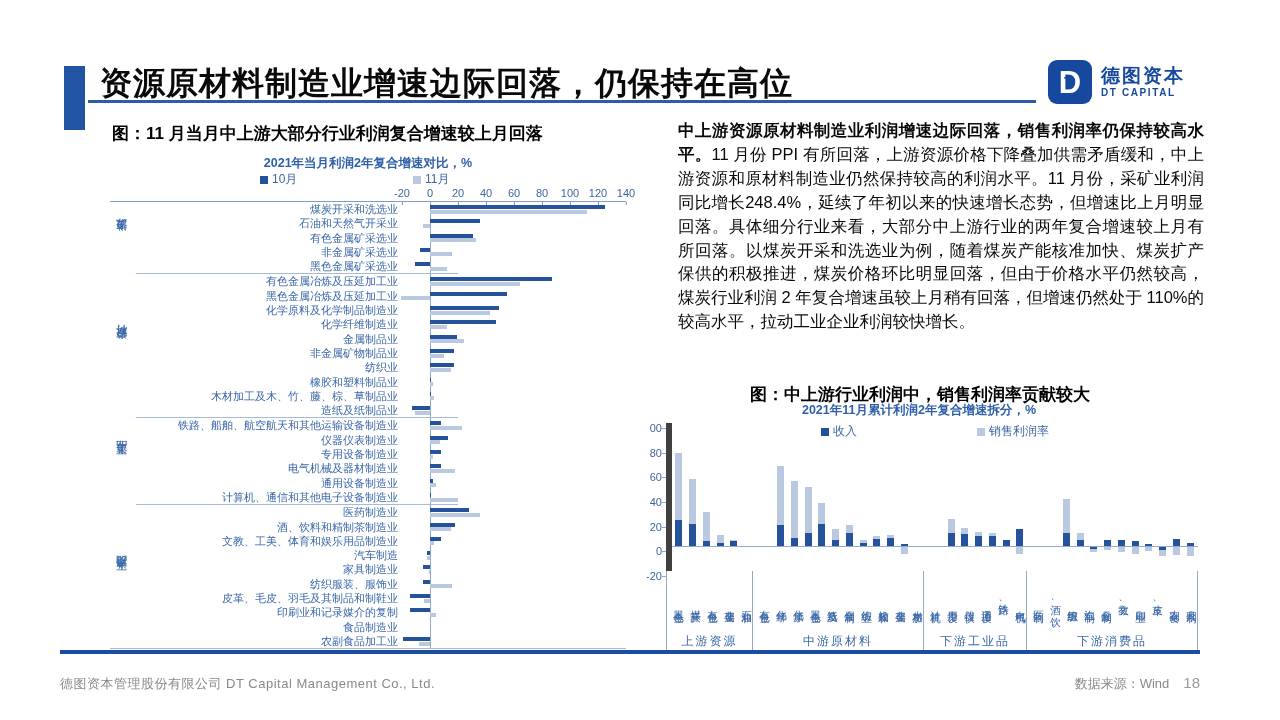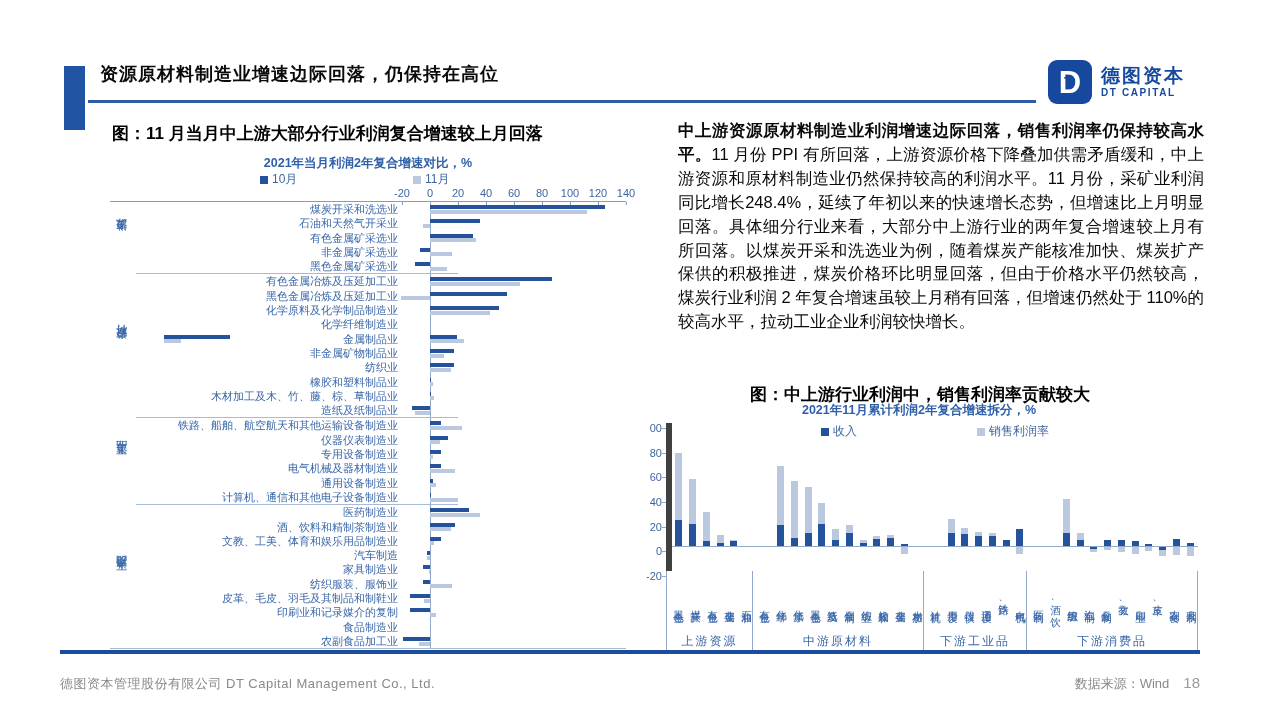--- a/index.html
+++ b/index.html
@@ -3,21 +3,21 @@
 <meta charset="utf-8">
 <style>
   html,body{margin:0;padding:0;}
   body{
     width:1280px;height:720px;position:relative;overflow:hidden;background:#ffffff;
     font-family:"Liberation Sans","DejaVu Sans",sans-serif;
     -webkit-font-smoothing:antialiased;
   }
   
   .accent-bar{position:absolute;left:64px;top:66px;width:21px;height:64px;background:#2155A3;}
-  .page-title{position:absolute;left:100px;top:62px;font-size:18px;font-weight:bold;color:#0a0a0a;letter-spacing:1px;}
+  .page-title{position:absolute;left:100px;top:62px;font-size:32px;font-weight:bold;color:#0a0a0a;letter-spacing:1px;}
   .header-rule{position:absolute;left:88px;top:100px;width:948px;height:3px;background:#2E5CA8;}
   .logo{position:absolute;left:1048px;top:60px;display:flex;align-items:center;gap:9px;}
   .logo-box{width:44px;height:44px;background:#16499E;border-radius:9px;position:relative;display:flex;align-items:center;justify-content:center;}
   .logo-d{color:#ffffff;font-size:31px;font-weight:bold;line-height:1;}
   .logo-t{position:absolute;left:16px;top:14px;color:#16499E;font-size:13px;font-weight:bold;}
   .logo-text{display:flex;flex-direction:column;line-height:1.1;}
   .logo-cn{font-size:19px;font-weight:bold;color:#16499E;letter-spacing:2px;}
   .logo-en{font-size:10px;font-weight:bold;color:#16499E;letter-spacing:1.6px;}
   
   .fig-caption{font-size:17px;font-weight:bold;color:#000;}
@@ -184,21 +184,21 @@
               <div class="lc-bar light" style="left: -1.4px; width: 29.4px;"></div>
             </div>
           </div>
           <div class="lc-row" style="height: 14.3px;">
             <div class="lc-cat" style="width: 266px;">化学原料及化学制品制造业</div>
             <div class="lc-barcell">
               <div class="lc-bar dark" style="left: 28px; width: 68.6px;"></div>
               <div class="lc-bar light" style="left: 28px; width: 60.2px;"></div>
             </div>
           </div>
-          <div class="lc-row" style="height: 14.3px; flex-direction: column;">
+          <div class="lc-row" style="height: 14.3px;">
             <div class="lc-cat" style="width: 266px;">化学纤维制造业</div>
             <div class="lc-barcell">
               <div class="lc-bar dark" style="left: 28px; width: 65.8px;"></div>
               <div class="lc-bar light" style="left: 28px; width: 16.8px;"></div>
             </div>
           </div>
           <div class="lc-row" style="height: 14.3px;">
             <div class="lc-cat" style="width: 266px;">金属制品业</div>
             <div class="lc-barcell">
               <div class="lc-bar dark" style="left: 28px; width: 26.6px;"></div>

